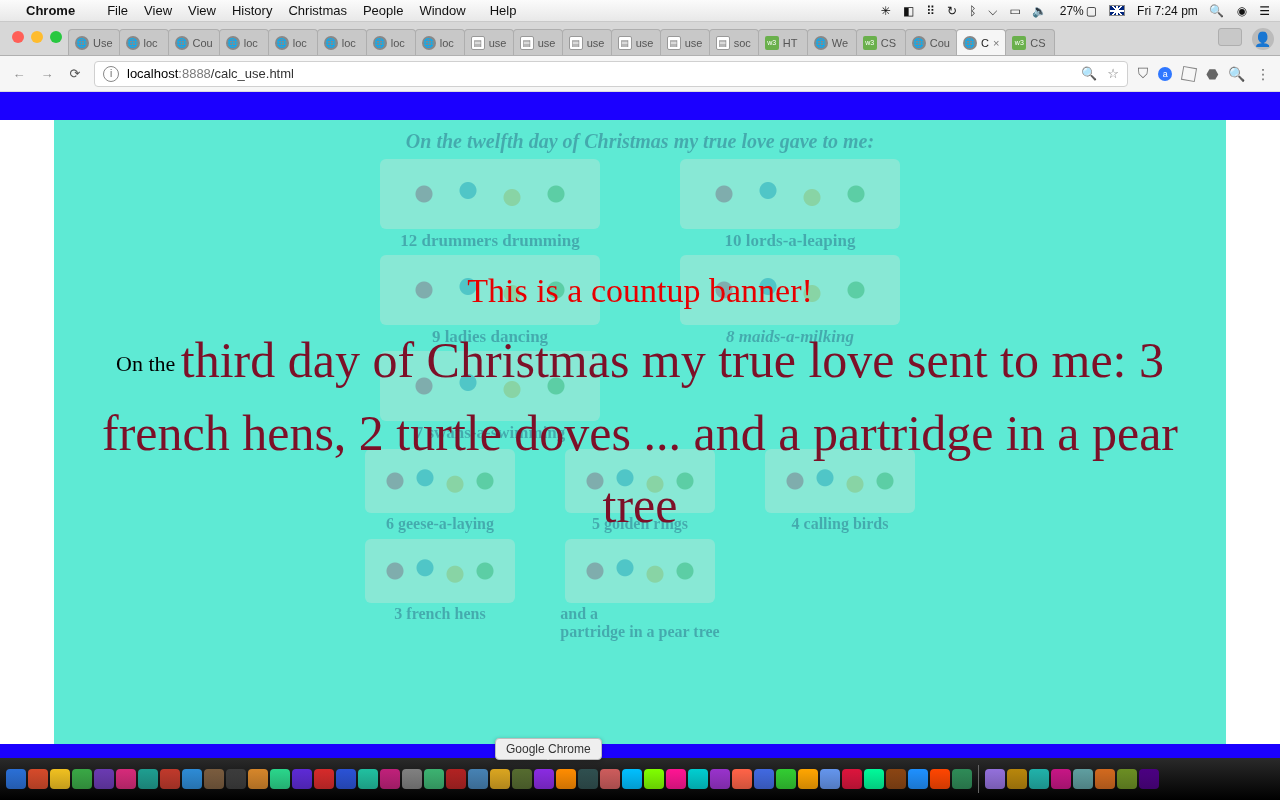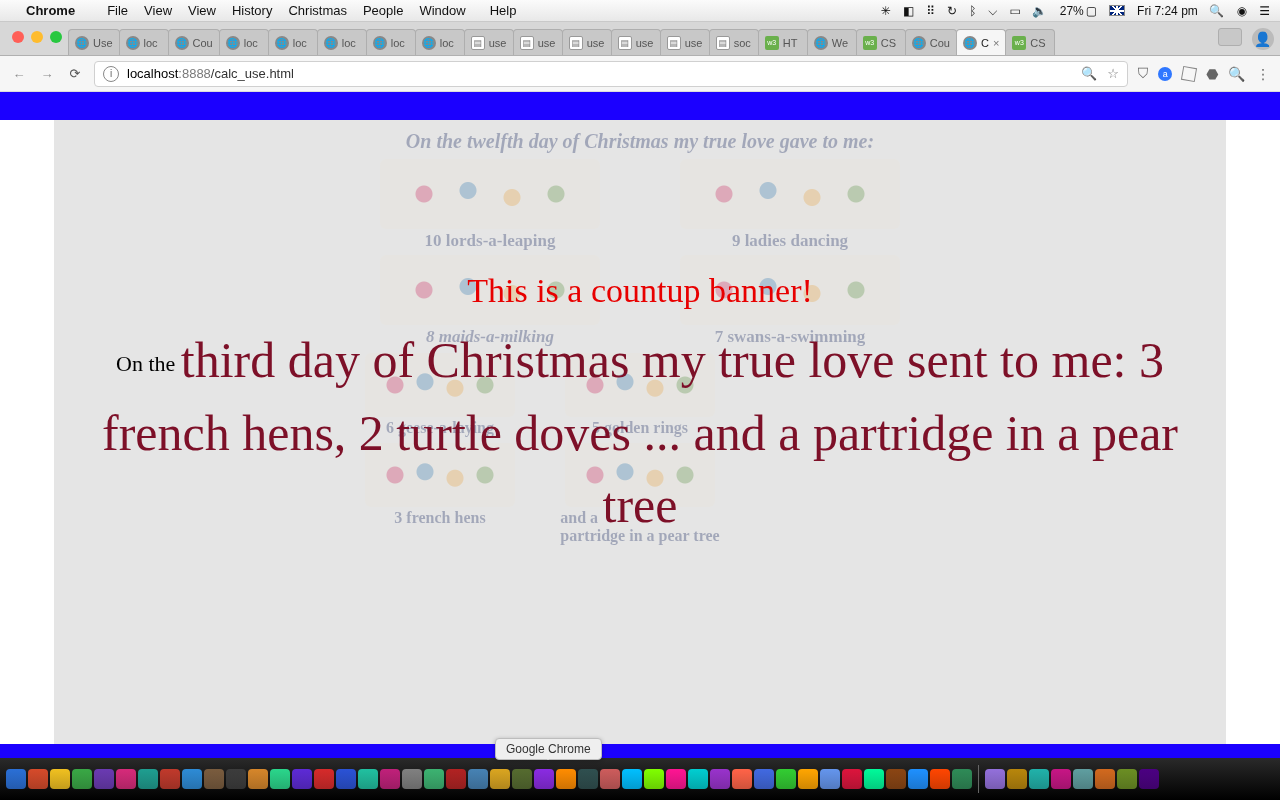--- a/index.html
+++ b/index.html
@@ -70,21 +70,21 @@
     .ext-icons{display:flex;gap:10px;align-items:center;color:#666;font-size:14px;}
     .ext-icons .cube{width:14px;height:14px;border:1.5px solid #888;transform:rotate(10deg);}
     .ext-icons .blue{width:14px;height:14px;border-radius:50%;background:#2f77ff;color:#fff;
       display:flex;align-items:center;justify-content:center;font-size:9px;}
     
     .page{position:relative;height:calc(800px - 22px - 34px - 36px - 42px);overflow:hidden;}
     .bluebar-top{height:28px;background:#1b00ff;}
     .bluebar-bot{position:absolute;left:0;right:0;bottom:0;height:14px;background:#1b00ff;}
     .content{
       position:absolute; left:54px; right:54px; top:28px; bottom:14px;
-      background:#e5e5e5; overflow:hidden;
+      background:#5eead4; overflow:hidden;
     }
     
     .poster{
       position:absolute; inset:0; opacity:0.30;
       display:flex; flex-direction:column; align-items:center;
       padding-top:4px; font-family:Georgia,serif;
     }
     .poster .poster-title{
       font-style:italic; color:#0a1b56; font-size:20px; margin:6px 0 6px;
       font-weight:600;
@@ -272,20 +272,24 @@
 
 <div class="page">
   <div class="bluebar-top"></div>
 
   <div class="content">
     <div class="poster">
       <div class="poster-title">On the twelfth day of Christmas my true love gave to me:</div>
       <div class="poster-grid" id="poster-grid">
           <div class="pitem">
             <div class="pimg"></div>
+            <div class="plabel" style="white-space: pre-line;">12 drummers drumming</div>
+          </div>
+          <div class="pitem">
+            <div class="pimg"></div>
             <div class="plabel" style="white-space: pre-line;">10 lords-a-leaping</div>
           </div>
           <div class="pitem">
             <div class="pimg"></div>
             <div class="plabel" style="white-space: pre-line;">9 ladies dancing</div>
           </div>
           <div class="pitem">
             <div class="pimg"></div>
             <div class="plabel" style="white-space: pre-line; font-style: italic;">8 maids-a-milking</div>
           </div>
@@ -295,20 +299,24 @@
           </div>
         </div>
       <div class="poster-row3" id="poster-row3a">
           <div class="pitem">
             <div class="pimg sm"></div>
             <div class="plabel sm" style="white-space: pre-line;">6 geese-a-laying</div>
           </div>
           <div class="pitem">
             <div class="pimg sm"></div>
             <div class="plabel sm" style="white-space: pre-line;">5 golden rings</div>
+          </div>
+          <div class="pitem">
+            <div class="pimg sm"></div>
+            <div class="plabel sm" style="white-space: pre-line;">4 calling birds</div>
           </div>
         </div>
       <div class="poster-row3" id="poster-row3b">
           <div class="pitem">
             <div class="pimg sm"></div>
             <div class="plabel sm" style="white-space: pre-line;">3 french hens</div>
           </div>
           <div class="pitem">
             <div class="pimg sm"></div>
             <div class="plabel sm" style="white-space: pre-line;">and a

